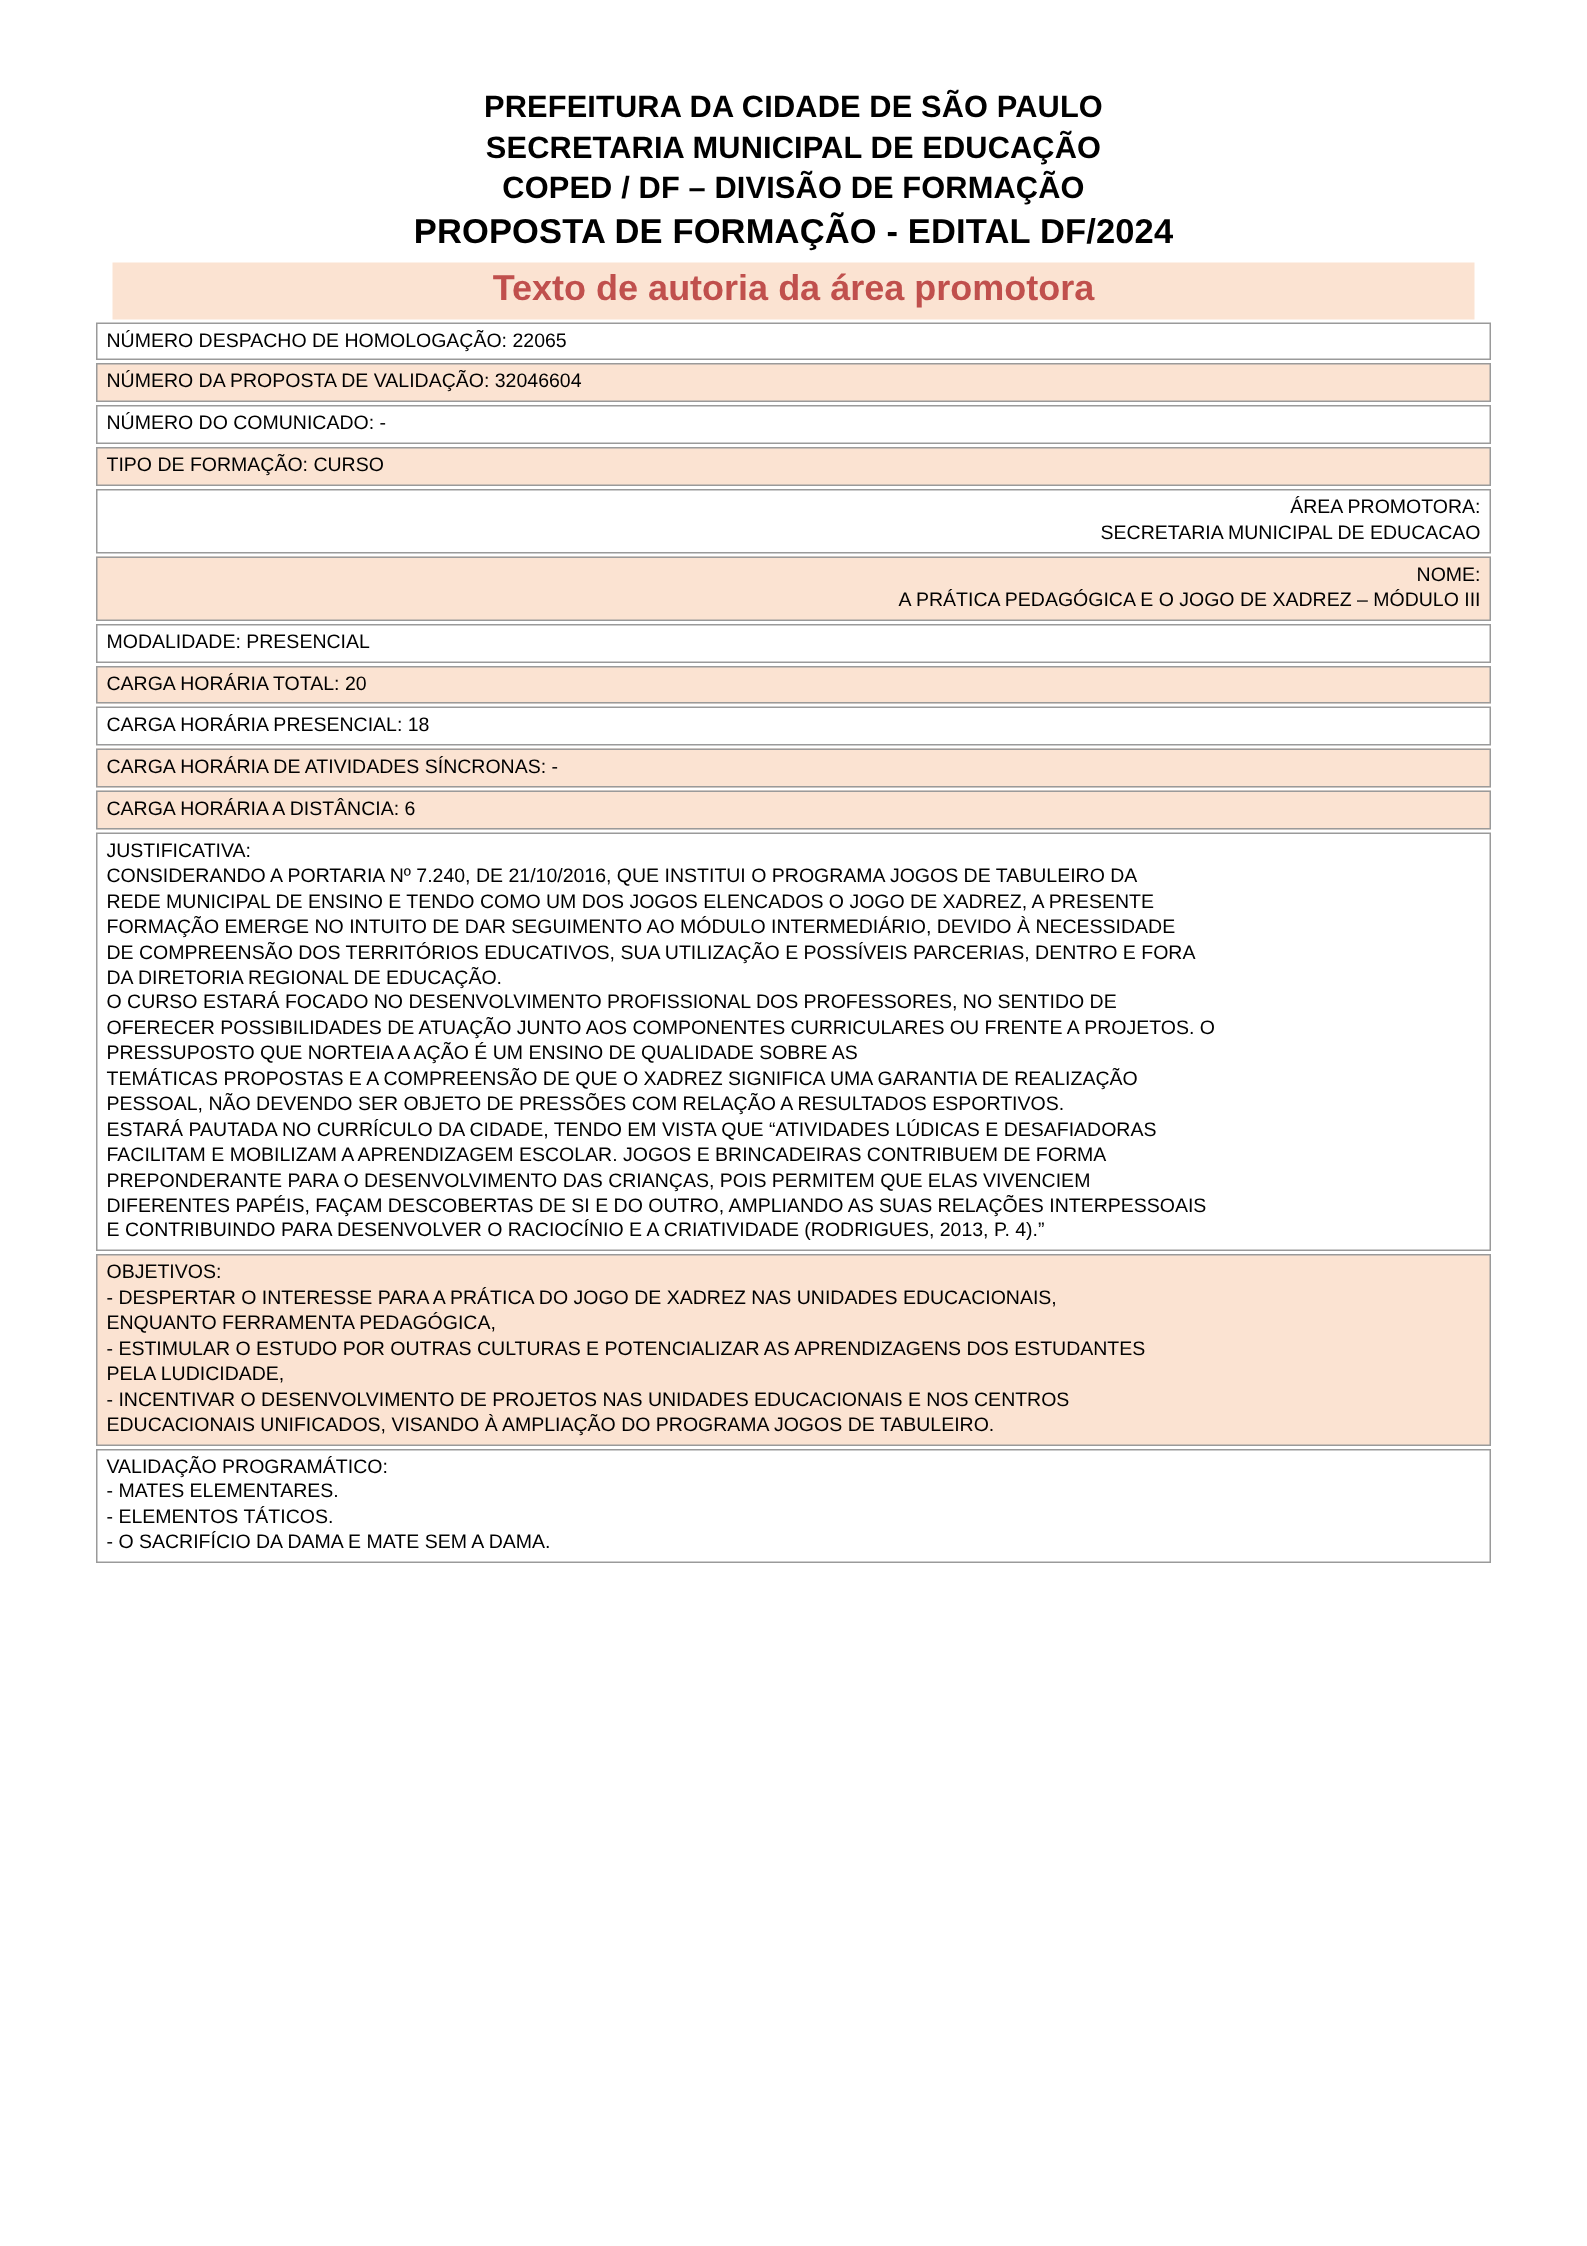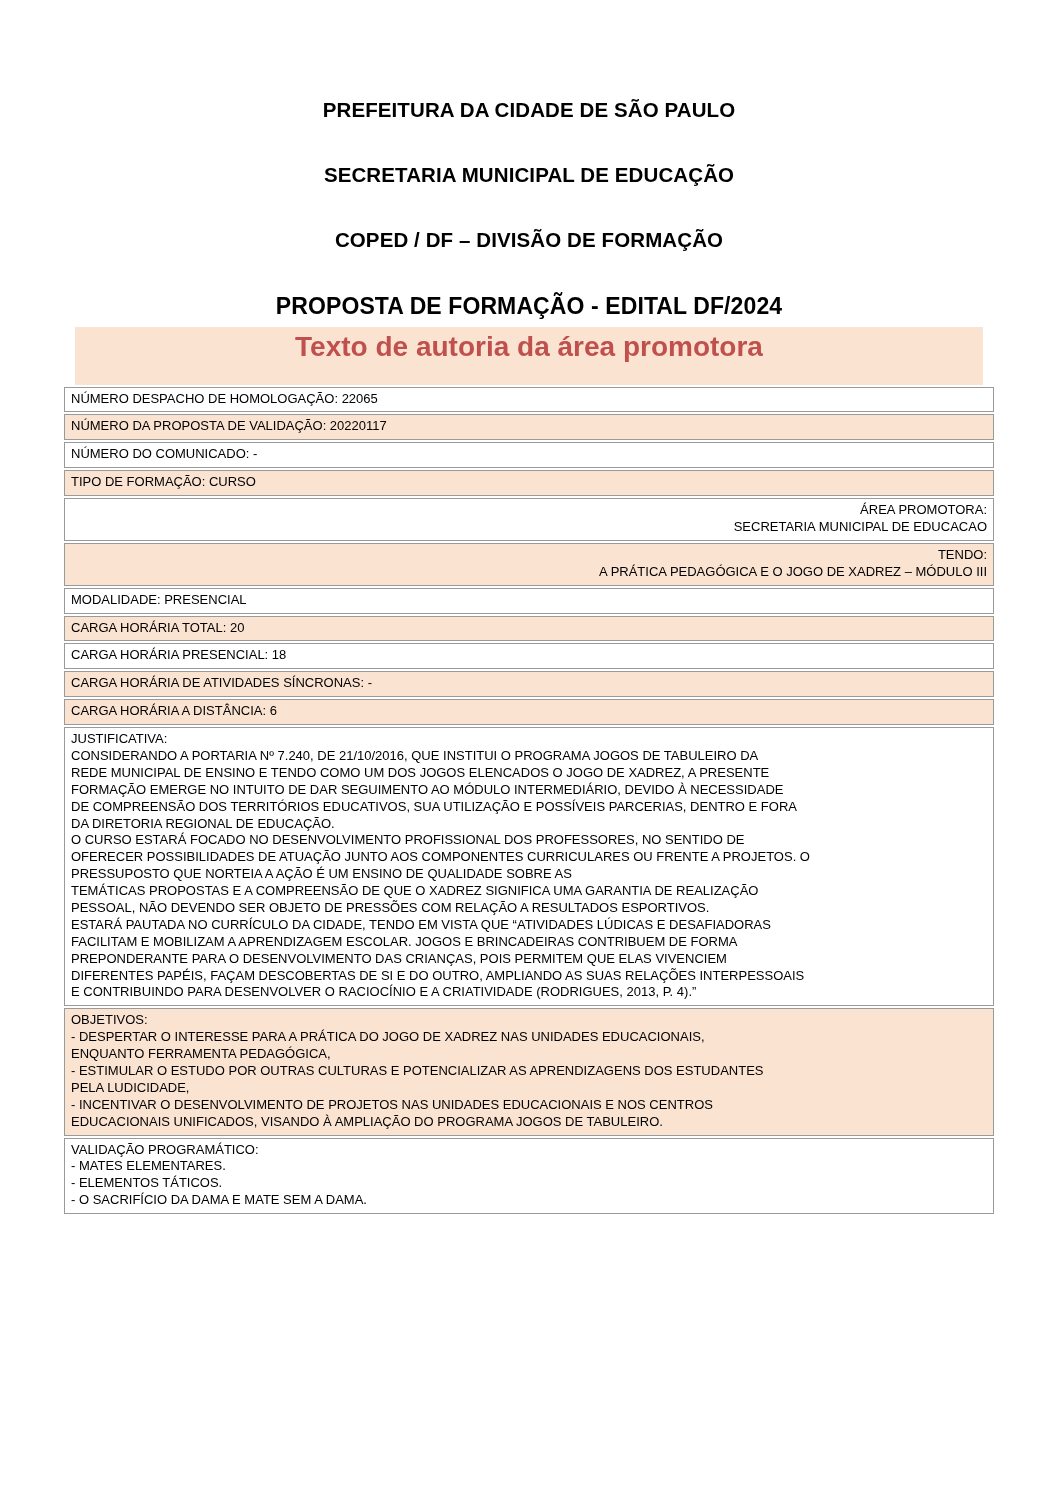--- a/index.html
+++ b/index.html
@@ -27,36 +27,35 @@
   .doc-header {
     padding-top: 58px;
     text-align: center;
     font-weight: bold;
     line-height: 1.32;
   }
   .doc-header .hline {
     display: block;
     font-size: 20.5px;
     letter-spacing: 0.1px;
-    margin-top: 38px;
   }
   .doc-header .hline.big {
     font-size: 23px;
   }
 
   
   .banner {
     margin: 5px auto 0 auto;
     width: 908px;
     background: #FBE3D2;
     text-align: center;
-    font-size: 28px;
+    font-size: 24px;
     font-weight: bold;
     color: #C0504D;
-    padding: 4px 0 22px 0;
+    padding: 4px 0 6px 0;
     box-sizing: border-box;
   }
 
   
   .form-table {
     margin: 0 auto;
     width: 930px;
     border-collapse: separate;
     border-spacing: 0 2px;
   }
@@ -99,37 +98,37 @@
   </div>
 
   <div class="banner">Texto de autoria da área promotora</div>
 
   <table class="form-table">
     <tbody>
       <tr>
         <td>NÚMERO DESPACHO DE HOMOLOGAÇÃO:  22065</td>
       </tr>
       <tr class="shade">
-        <td>NÚMERO DA PROPOSTA DE VALIDAÇÃO:  20220117</td>
+        <td>NÚMERO DA PROPOSTA DE VALIDAÇÃO:  32046604</td>
       </tr>
       <tr>
         <td>NÚMERO DO COMUNICADO:   -</td>
       </tr>
       <tr class="shade">
         <td>TIPO DE FORMAÇÃO: CURSO</td>
       </tr>
       <tr class="bold">
         <td class="block-cell">
           <span class="row-line">ÁREA PROMOTORA:</span>
           <span class="row-line">SECRETARIA MUNICIPAL DE EDUCACAO</span>
         </td>
       </tr>
       <tr class="shade bold">
         <td class="block-cell">
-          <span class="row-line">TENDO:</span>
+          <span class="row-line">NOME:</span>
           <span class="row-line">A PRÁTICA PEDAGÓGICA E O JOGO DE XADREZ – MÓDULO III</span>
         </td>
       </tr>
       <tr>
         <td>MODALIDADE: PRESENCIAL</td>
       </tr>
       <tr class="shade">
         <td>CARGA HORÁRIA TOTAL: 20</td>
       </tr>
       <tr>

